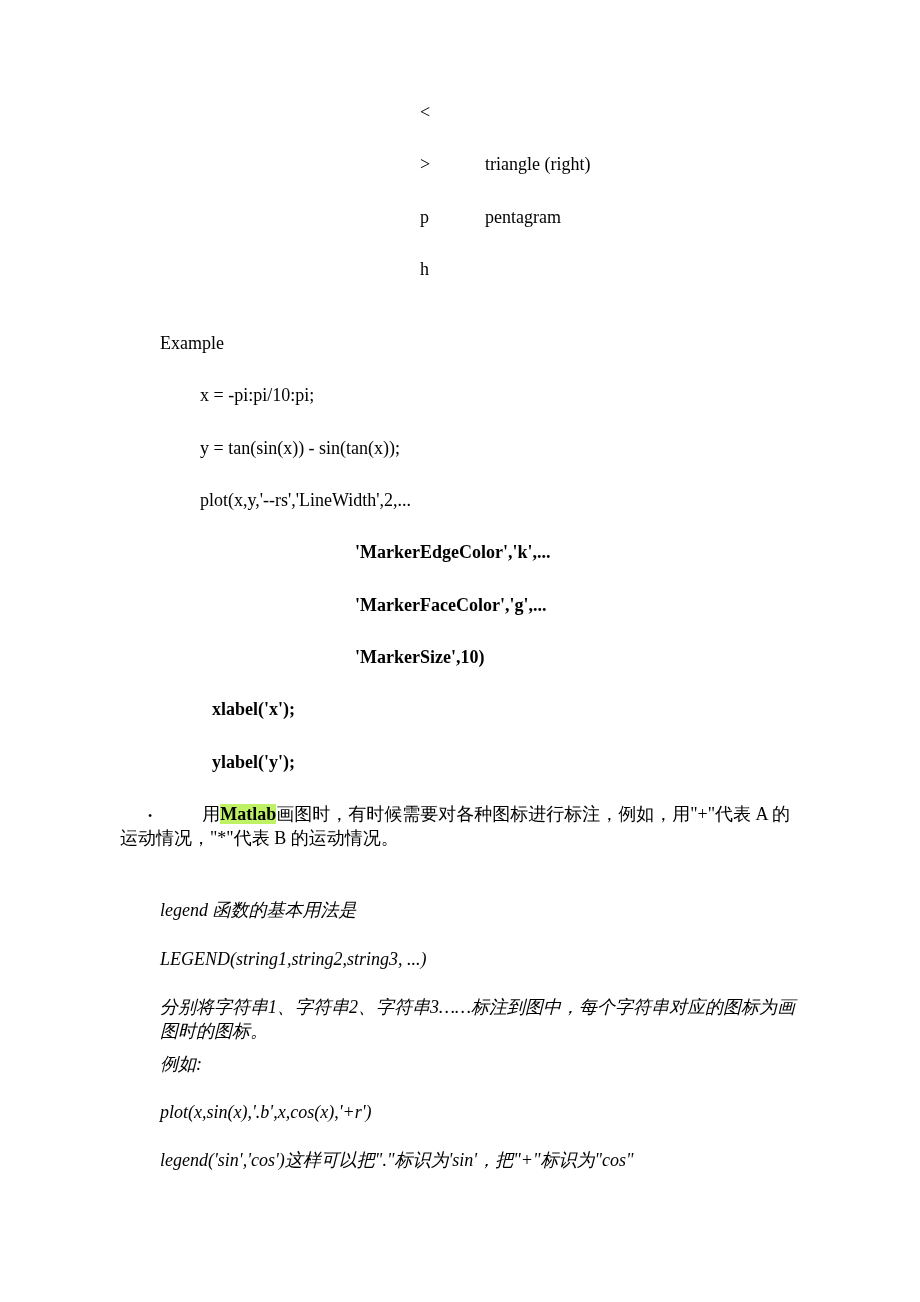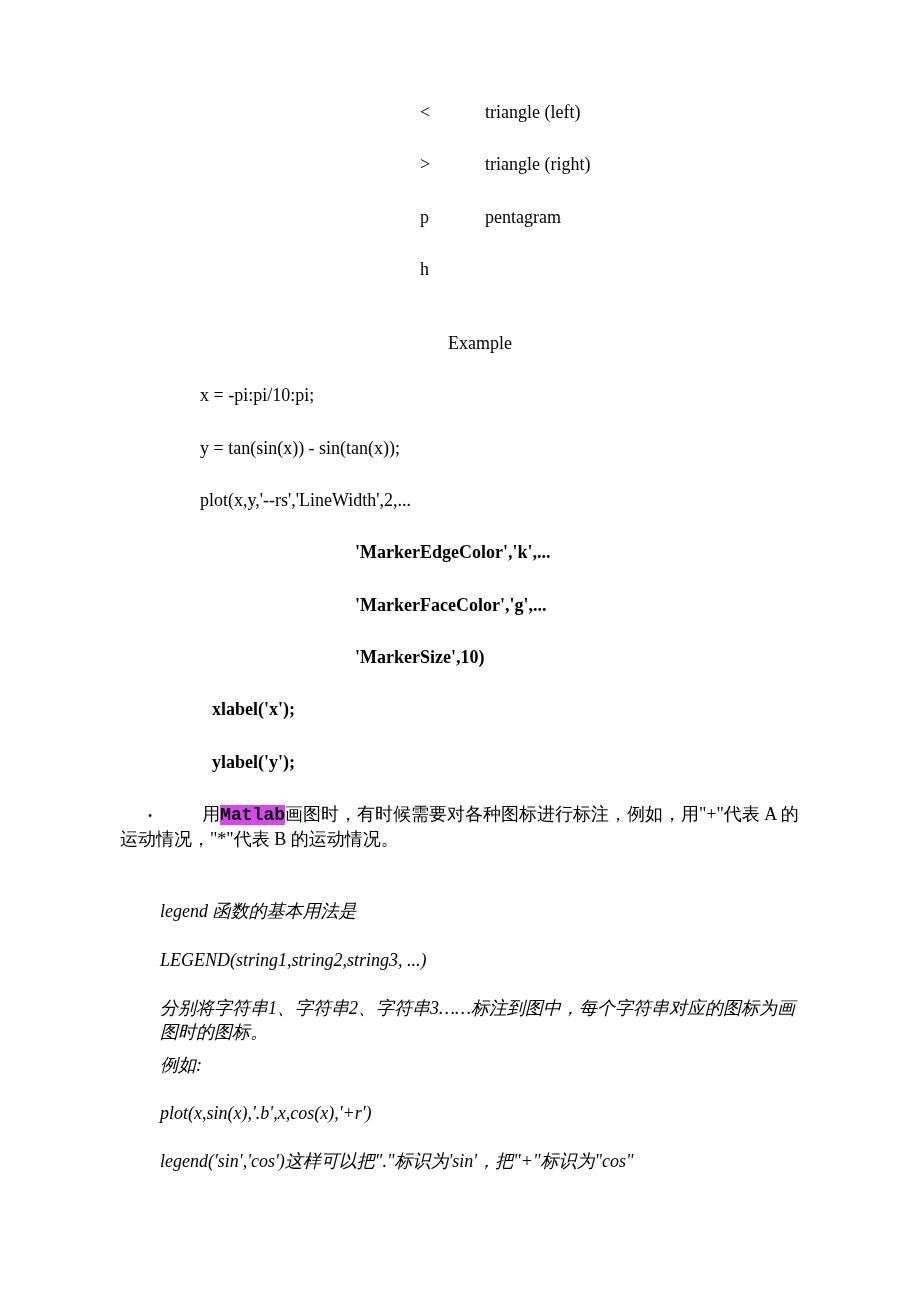--- a/index.html
+++ b/index.html
@@ -23,21 +23,20 @@
     }
     .symbol-key {
       width: 65px;
     }
     .symbol-val {
       flex: 1;
     }
     .example-header {
       margin-left: 40px;
       margin-bottom: 28px;
-      text-align: center;
     }
     .code-line {
       margin-left: 80px;
       margin-bottom: 28px;
     }
     .code-line-indent {
       margin-left: 235px;
       margin-bottom: 28px;
       font-weight: bold;
     }
@@ -51,41 +50,39 @@
       margin-bottom: 8px;
       font-style: italic;
     }
     .paragraph-block {
       margin-bottom: 24px;
     }
     .bullet-line {
       margin-bottom: 8px;
     }
     .highlight {
-      background-color: #d946ef;
+      background-color: #bef264;
       font-weight: bold;
-      font-family: Liberation Mono, monospace;
     }
     .bullet {
       margin-left: 28px;
       margin-right: 50px;
       font-size: 12px;
       vertical-align: middle;
     }
     .spacer {
       height: 40px;
     }
   </style>
 </head>
 <body>
 
 <div class="symbol-table">
   <div class="symbol-row">
     <span class="symbol-key">&lt;</span>
-    <span class="symbol-val">triangle (left)</span>
   </div>
   <div class="symbol-row">
     <span class="symbol-key">&gt;</span>
     <span class="symbol-val">triangle (right)</span>
   </div>
   <div class="symbol-row">
     <span class="symbol-key">p</span>
     <span class="symbol-val">pentagram</span>
   </div>
   <div class="symbol-row">

